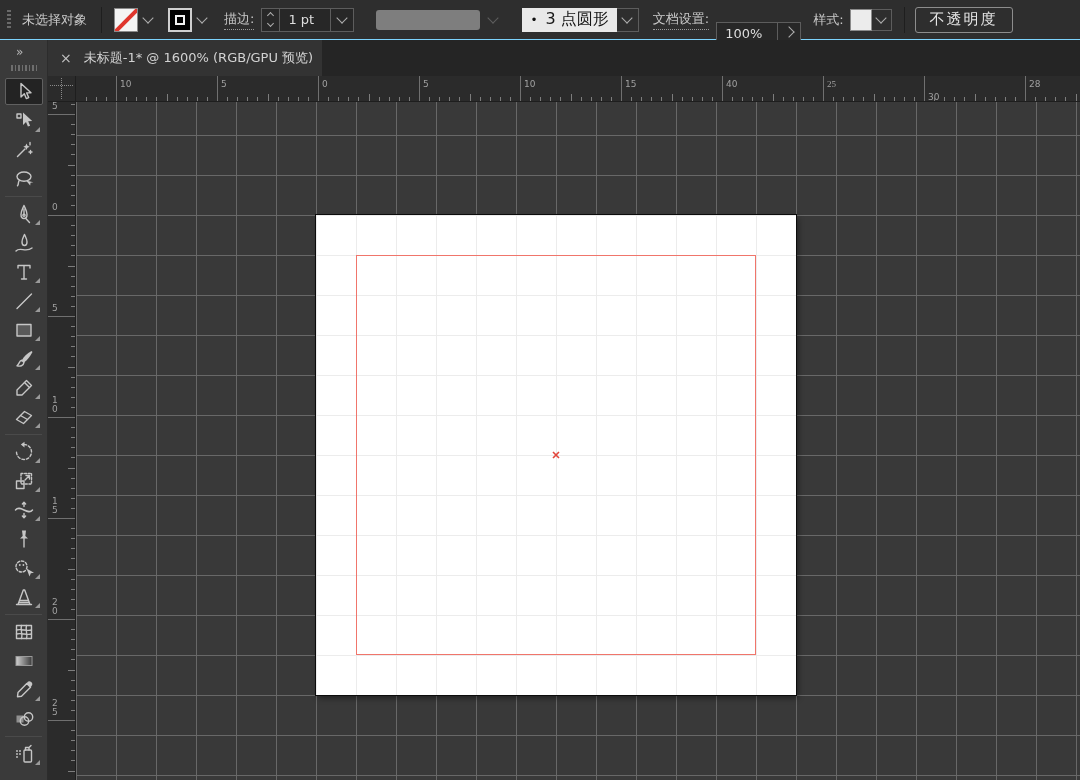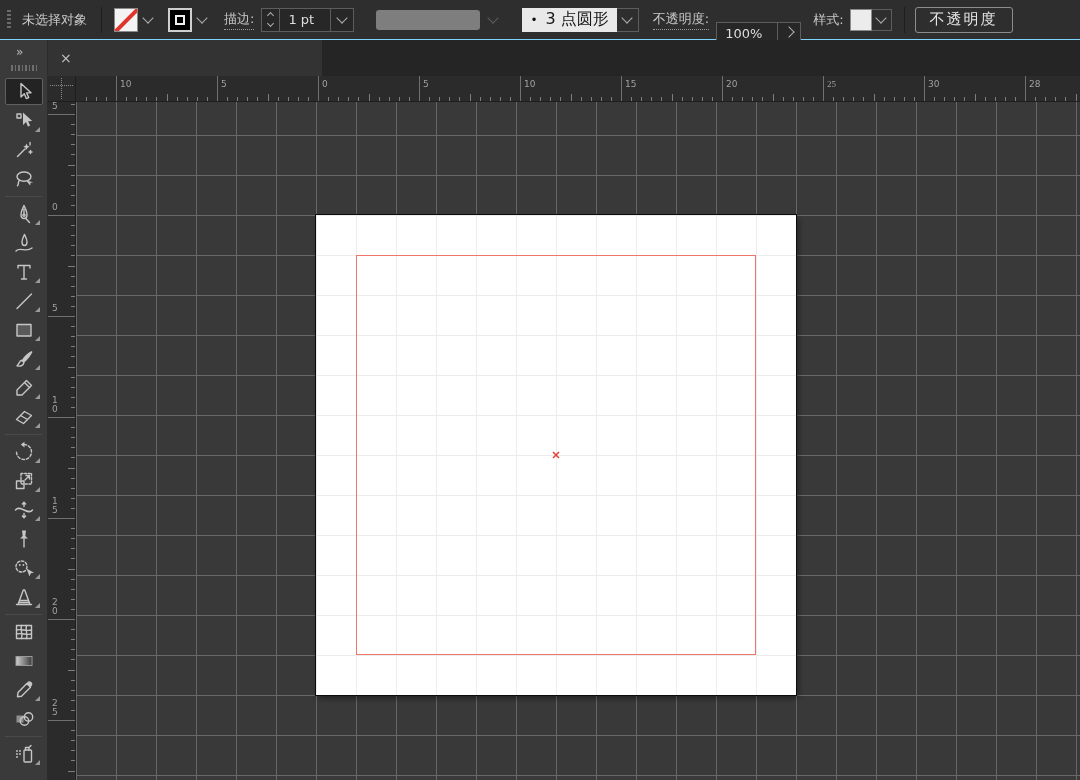--- a/index.html
+++ b/index.html
@@ -146,21 +146,21 @@
     <div class="brush-prev-chev">
       <span class="chev dim"></span>
     </div>
     <div class="brush-field" style="margin-left:22px;">
       <span class="brush-bullet">•</span>
       <span class="brush-name">3 点圆形</span>
     </div>
     <div class="chev-box">
       <span class="chev"></span>
     </div>
-    <span class="link-label" style="margin-left:14px;">不透明度:</span>
+    <span class="link-label" style="margin-left:14px;">文档设置:</span>
     <div class="field-group" style="margin-left:7px;margin-top:28px;">
       <span class="field-text" style="min-width:44px;">100%</span>
       <div class="field-chev">
         <span class="chev right"></span>
       </div>
     </div>
     <span class="plain-label" style="margin-left:12px;">样式:</span>
     <div class="style-swatch" style="margin-left:6px;"></div>
     <div class="style-chev">
       <span class="chev"></span>
@@ -388,20 +388,21 @@
             </svg>
             <span class="flyout"></span>
           </span>
         </li>
       </ul>
   </div>
 
   <div class="abs tab-bar">
     <div class="doc-tab">
       <span class="tab-close">×</span>
+      <span class="tab-title">未标题-1* @ 1600% (RGB/GPU 预览)</span>
     </div>
   </div>
 
   <div class="abs ruler-corner"></div>
   <div class="abs ruler-top">
       <div class="tick min" style="left: 9.7px;"></div>
       <div class="tick min" style="left: 19.8px;"></div>
       <div class="tick min" style="left: 29.9px;"></div>
       <div class="tick maj" style="left: 40px;"></div>
       <div class="rlabel" style="left: 44px; top: 3px;">10</div>
@@ -463,21 +464,21 @@
       <div class="tick min" style="left: 555.1px;"></div>
       <div class="tick min" style="left: 565.2px;"></div>
       <div class="tick min" style="left: 575.3px;"></div>
       <div class="tick min" style="left: 585.4px;"></div>
       <div class="tick mid" style="left: 595.5px;"></div>
       <div class="tick min" style="left: 605.6px;"></div>
       <div class="tick min" style="left: 615.7px;"></div>
       <div class="tick min" style="left: 625.8px;"></div>
       <div class="tick min" style="left: 635.9px;"></div>
       <div class="tick maj" style="left: 646px;"></div>
-      <div class="rlabel" style="left: 650px; top: 3px;">20</div>
+      <div class="rlabel" style="left: 650px; top: 3px;">40</div>
       <div class="tick min" style="left: 656.1px;"></div>
       <div class="tick min" style="left: 666.2px;"></div>
       <div class="tick min" style="left: 676.3px;"></div>
       <div class="tick min" style="left: 686.4px;"></div>
       <div class="tick mid" style="left: 696.5px;"></div>
       <div class="tick min" style="left: 706.6px;"></div>
       <div class="tick min" style="left: 716.7px;"></div>
       <div class="tick min" style="left: 726.8px;"></div>
       <div class="tick min" style="left: 736.9px;"></div>
       <div class="tick maj" style="left: 747px;"></div>
@@ -485,21 +486,21 @@
       <div class="tick min" style="left: 757.1px;"></div>
       <div class="tick min" style="left: 767.2px;"></div>
       <div class="tick min" style="left: 777.3px;"></div>
       <div class="tick min" style="left: 787.4px;"></div>
       <div class="tick mid" style="left: 797.5px;"></div>
       <div class="tick min" style="left: 807.6px;"></div>
       <div class="tick min" style="left: 817.7px;"></div>
       <div class="tick min" style="left: 827.8px;"></div>
       <div class="tick min" style="left: 837.9px;"></div>
       <div class="tick maj" style="left: 848px;"></div>
-      <div class="rlabel" style="left: 852px; top: 3px;">30</div>
+      <div class="rlabel" style="left: 852px; top: 16px;">30</div>
       <div class="tick min" style="left: 858.1px;"></div>
       <div class="tick min" style="left: 868.2px;"></div>
       <div class="tick min" style="left: 878.3px;"></div>
       <div class="tick min" style="left: 888.4px;"></div>
       <div class="tick mid" style="left: 898.5px;"></div>
       <div class="tick min" style="left: 908.6px;"></div>
       <div class="tick min" style="left: 918.7px;"></div>
       <div class="tick min" style="left: 928.8px;"></div>
       <div class="tick min" style="left: 938.9px;"></div>
       <div class="tick maj" style="left: 949px;"></div>

